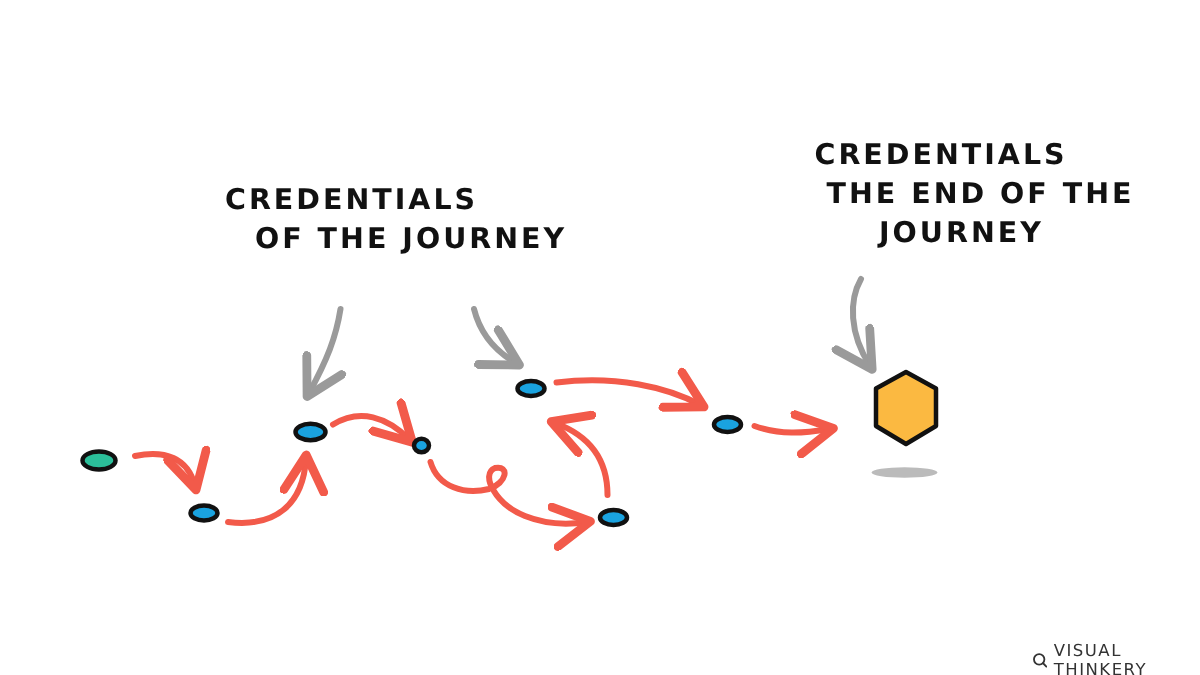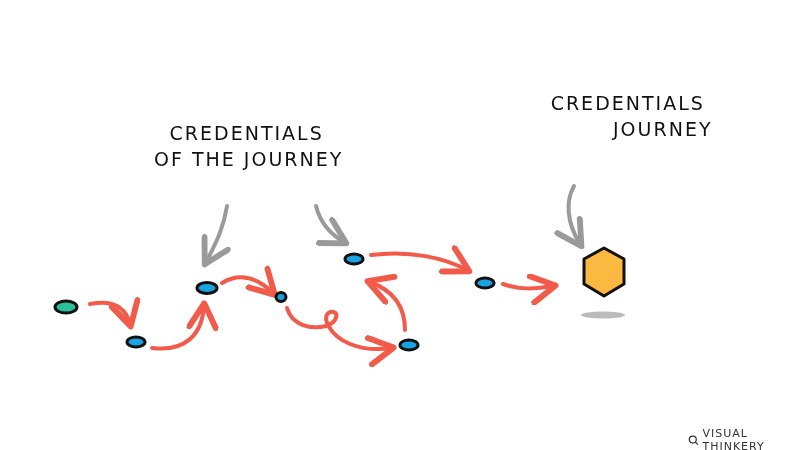--- a/index.html
+++ b/index.html
@@ -1,19 +1,19 @@
 <!DOCTYPE html>
 <html><head>
 <meta charset="utf-8">
 <style>
   html, body { margin:0; padding:0; background:#ffffff; }
   body { width:800px; height:450px; position:relative; overflow:hidden;
          font-family:"DejaVu Sans", sans-serif; }
-  .label { position:absolute; color:#111; font-weight:normal; letter-spacing:2px;
-           font-size:19px; line-height:26px; white-space:pre; text-transform:uppercase;text-align:center; }
+  .label { position:absolute; color:#111; font-weight:bold; letter-spacing:2px;
+           font-size:19px; line-height:26px; white-space:pre; text-transform:uppercase; }
   #lbl-left { left:150px; top:120px; }
   #lbl-right { left:543px; top:90px; }
   svg.canvas { position:absolute; left:0; top:0; }
   .credit { position:absolute; left:688px; top:427px; font-size:11px; color:#333;
             letter-spacing:1px; display:flex; align-items:center; gap:4px; text-transform:uppercase; }
 </style>
 </head>
 <body>
 
 <svg class="canvas" width="800" height="450" viewBox="0 0 800 450">
@@ -49,23 +49,23 @@
     <ellipse cx="281" cy="297" rx="5" ry="4.5" fill="#1aa3e0"></ellipse>
     <ellipse cx="354" cy="259" rx="9" ry="5" fill="#1aa3e0"></ellipse>
     <ellipse cx="409" cy="345" rx="9" ry="5" fill="#1aa3e0"></ellipse>
     <ellipse cx="485" cy="283" rx="9" ry="5" fill="#1aa3e0"></ellipse>
   </g>
 
   <ellipse cx="603" cy="315" rx="22" ry="3.5" fill="#bbbbbb"></ellipse>
   <polygon points="604,248 624,259 624,284 604,296 584,284 584,259" fill="#fbb941" stroke="#111" stroke-width="3" stroke-linejoin="round"></polygon>
 </svg>
 
-<div class="label" id="lbl-left"><div>Credentials</div><div style="margin-left:4px">of the journey</div></div>
+<div class="label" id="lbl-left"><div>Credentials</div><div style="margin-left:20px">of the journey</div></div>
 
-<div class="label" id="lbl-right"><div>Credentials</div><div style="margin-left:70px">journey</div></div>
+<div class="label" id="lbl-right"><div>Credentials</div><div style="margin-left:8px">the end of the</div><div style="margin-left:43px">journey</div></div>
 
 <div class="credit">
   <svg width="12" height="12" viewBox="0 0 12 12">
     <circle cx="5.5" cy="5.5" r="4" fill="none" stroke="#333" stroke-width="1.4"></circle>
     <path d="M8.5,8.5 L11,11" stroke="#333" stroke-width="1.4" stroke-linecap="round"></path>
   </svg>
   <span>Visual Thinkery</span>
 </div>
 
 </body></html>

